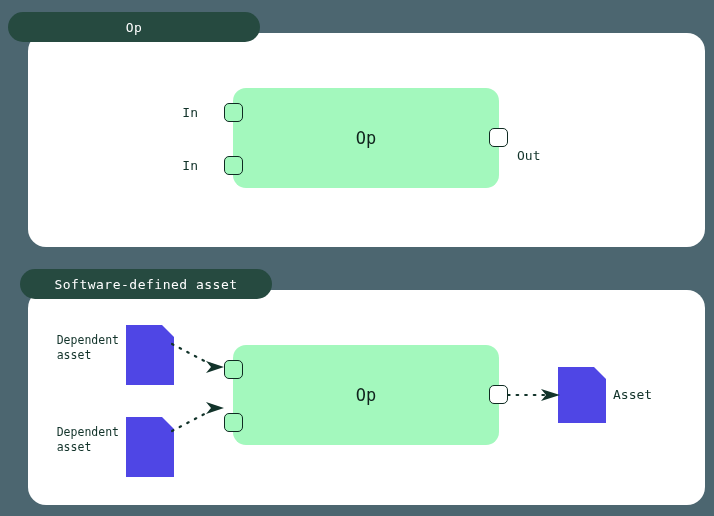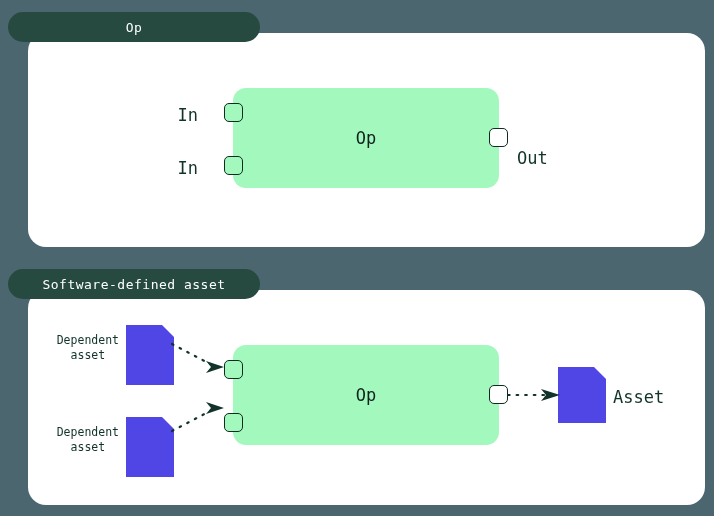--- a/index.html
+++ b/index.html
@@ -34,21 +34,21 @@
     color: #ffffff;
     font-size: 13px;
     letter-spacing: 0.5px;
     display: flex;
     align-items: center;
     justify-content: center;
     white-space: nowrap;
     z-index: 5;
   }
   #chip-op    { left: 8px; top: 12px;  width: 252px; }
-  #chip-asset { left: 8px; top: 269px; width: 252px; }
+  #chip-asset { left: 20px; top: 269px; width: 252px; }
 
   
   .opbox {
     position: absolute;
     background: #a3f8bd;
     border-radius: 13px;
     z-index: 2;
   }
   .opbox-label {
     position: absolute;
@@ -81,37 +81,37 @@
   #port-top-out  { left: 489px; top: 128px; }
 
   
   #port-bot-in1  { left: 224px; top: 360px; }
   #port-bot-in2  { left: 224px; top: 413px; }
   #port-bot-out  { left: 489px; top: 385px; }
 
   
   .port-label {
     position: absolute;
-    font-size: 17px;
+    font-size: 13px;
     color: #12332a;
     white-space: nowrap;
     z-index: 4;
   }
   #label-in1 { left: 198px; top: 105px; transform: translateX(-100%); }
   #label-in2 { left: 198px; top: 158px; transform: translateX(-100%); }
   #label-out { left: 517px; top: 148px; }
   #label-asset { left: 613px; top: 387px; }
 
   
   .dep-label {
     position: absolute;
     font-size: 11.5px;
     line-height: 15px;
     color: #12332a;
-    text-align: center;
+    text-align: left;
     white-space: nowrap;
     z-index: 4;
   }
   #dep-label-1 { left: 119px; top: 333px; transform: translateX(-100%); }
   #dep-label-2 { left: 119px; top: 425px; transform: translateX(-100%); }
 
   
   .asset-glyph {
     position: absolute;
     z-index: 3;

